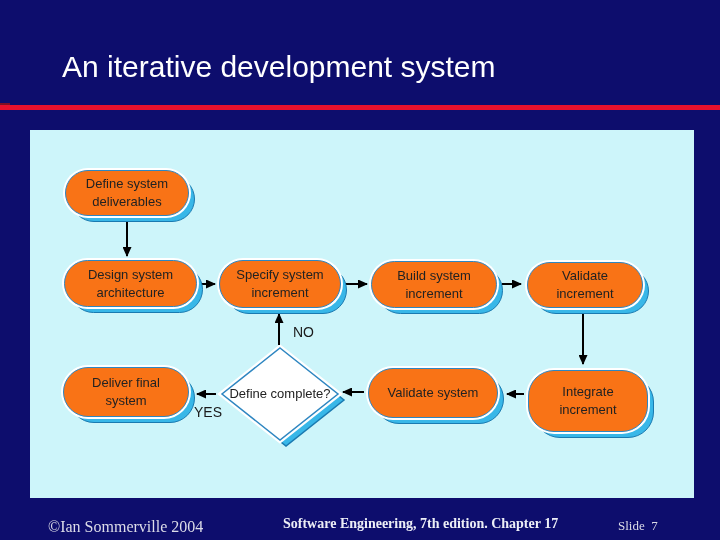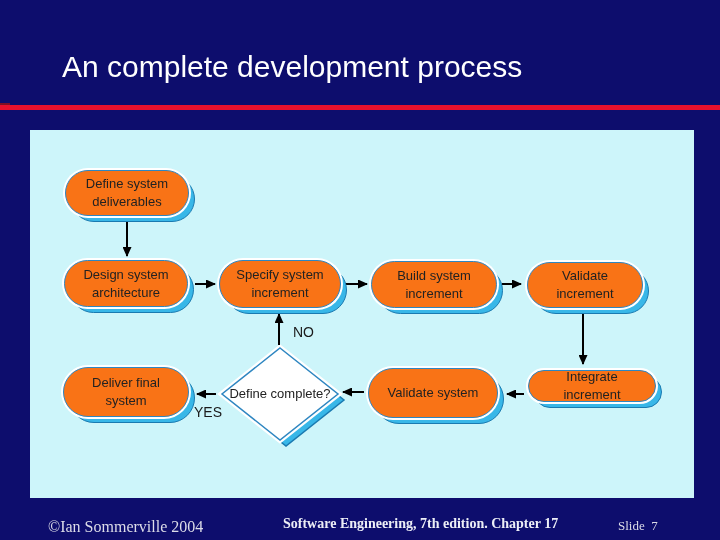--- a/index.html
+++ b/index.html
@@ -35,27 +35,27 @@
     background:#38b7e8;border:1.5px solid #1a7ab0;border-radius:26px;
   }
   .stadium .face{
     position:absolute;left:0;top:0;right:0;bottom:0;
     background:#f97316;border:1.5px solid #2e86c1;border-radius:26px;
     box-shadow:0 0 0 2px #ffffff;
     display:flex;align-items:center;justify-content:center;text-align:center;
     font-size:13px;line-height:1.35;color:#222222;padding:2px 10px;box-sizing:border-box;
   }
   #node-define   {left:35px; top:40px; width:124px;height:46px;}
-  #node-design   {left:34px; top:130px;width:124px;height:47px;}
+  #node-design   {left:34px; top:130px;width:124px;height:47px;padding-left:9px;}
   #node-specify  {left:189px;top:130px;width:122px;height:48px;}
   #node-build    {left:341px;top:131px;width:126px;height:47px;}
   #node-validate-increment{left:497px;top:132px;width:116px;height:46px;}
   #node-deliver  {left:33px; top:237px;width:126px;height:50px;}
   #node-validate-system{left:338px;top:238px;width:130px;height:50px;}
-  #node-integrate{left:498px;top:240px;width:120px;height:32px;padding-left:8px;}
+  #node-integrate{left:498px;top:240px;width:120px;height:62px;}
   
   .decision-label{
     position:absolute;left:196px;top:240px;width:108px;height:48px;
     display:flex;align-items:center;justify-content:center;text-align:center;
     font-size:13px;line-height:1.35;color:#222222;
   }
   .edge-label{
     position:absolute;font-size:14px;color:#1a1a1a;
   }
   #edge-label-no {left:263px;top:194px;}
@@ -70,21 +70,21 @@
     font-family:"Liberation Serif", serif;font-size:14px;font-weight:700;color:#eceef6;
   }
   .footer-slide{
     position:absolute;left:618px;top:518px;white-space:pre;
     font-family:"Liberation Serif", serif;font-size:13px;color:#dcdce8;
   }
 </style>
 </head>
 <body>
 
-<div class="slide-title">An complete development process</div>
+<div class="slide-title">An iterative development system</div>
 <div class="title-rule-cap"></div>
 <div class="title-rule"></div>
 
 <div class="panel">
 
   <svg class="arrow-layer" width="664" height="368" viewBox="0 0 664 368" xmlns="http://www.w3.org/2000/svg">
     <defs>
       <marker id="ah" markerWidth="11" markerHeight="9" refX="9" refY="4.5" orient="auto" markerUnits="userSpaceOnUse">
         <path d="M0,0 L10,4.5 L0,9 z" fill="#000000"></path>
       </marker>

